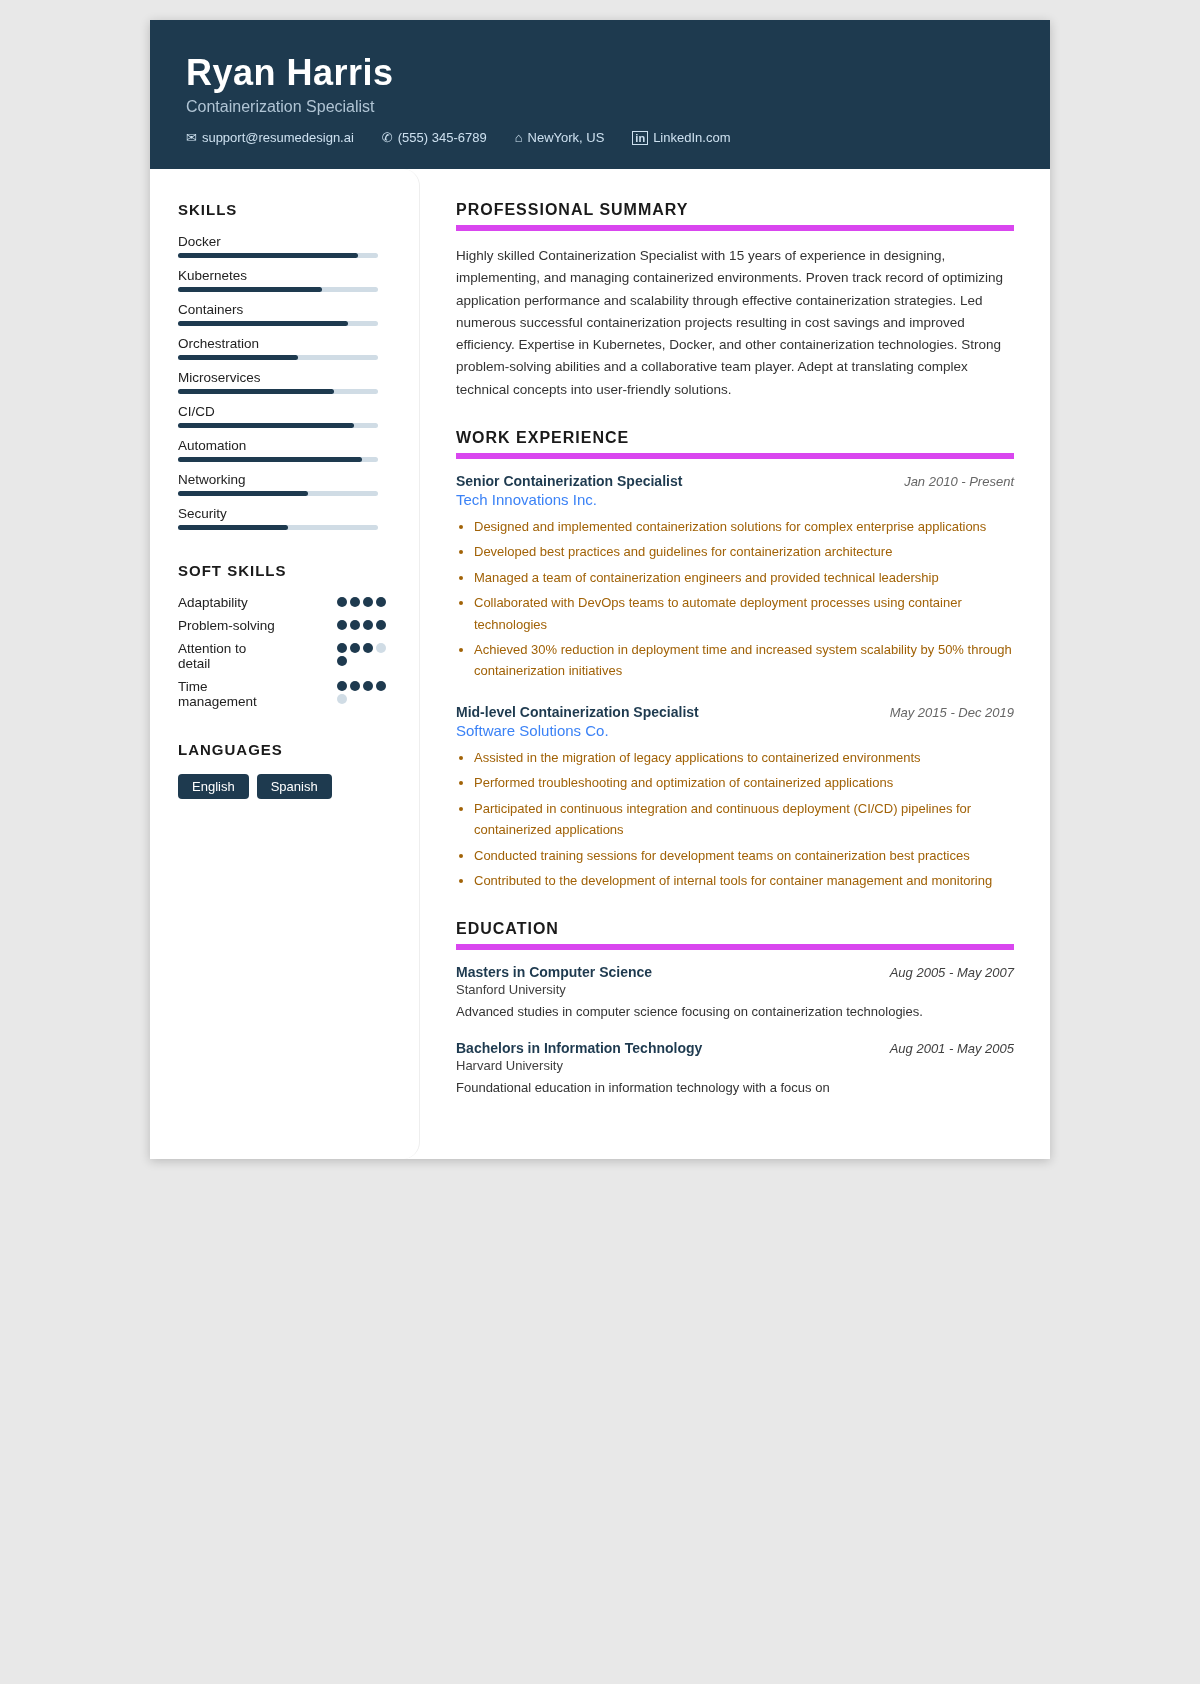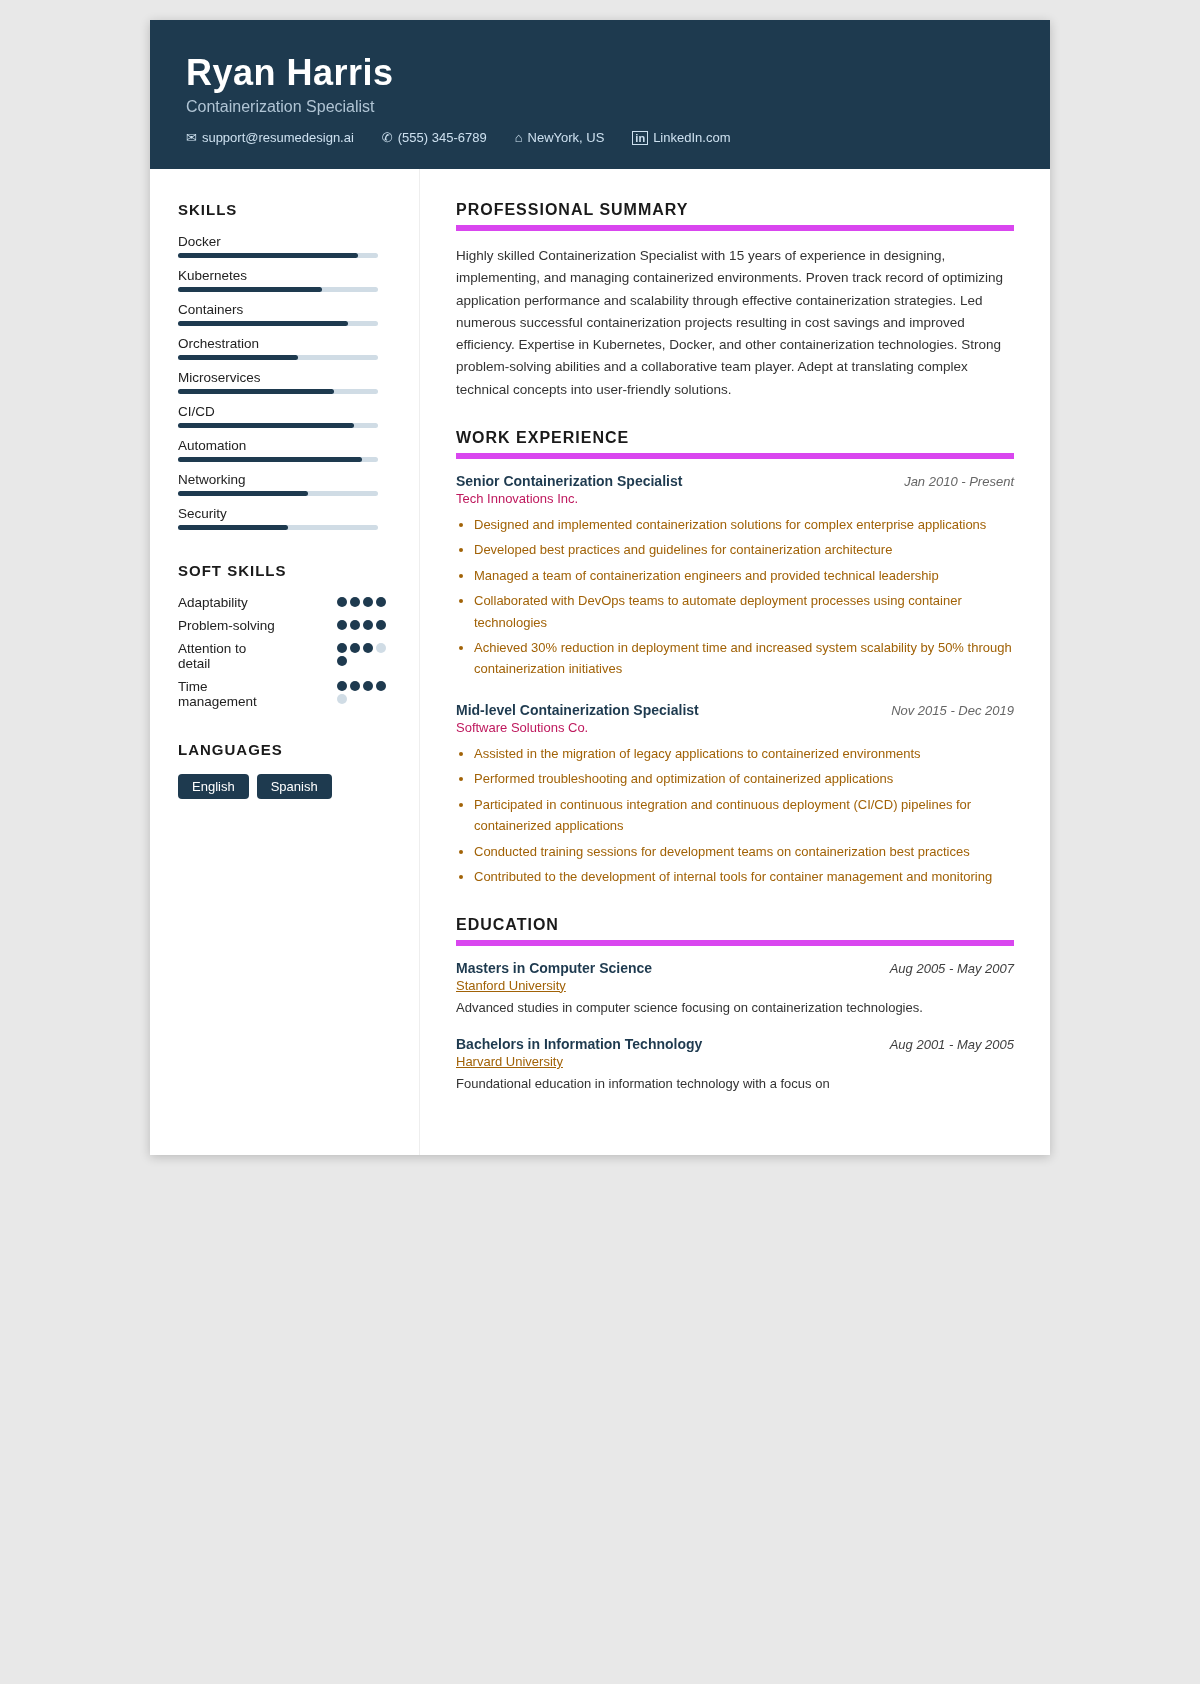--- a/index.html
+++ b/index.html
@@ -55,20 +55,21 @@
       min-height: 600px;
     }
 
     
     .sidebar {
       width: 270px;
       min-width: 270px;
       background: #fff;
       padding: 32px 33px 32px 28px;
       border-right: 1px solid #eee;
+      border-radius: 17px;
     }
     .section-title {
       font-size: 15px;
       font-weight: 800;
       letter-spacing: 1px;
       text-transform: uppercase;
       color: #1a1a1a;
       margin-bottom: 16px;
       margin-top: 0;
     }
@@ -169,22 +170,22 @@
       font-weight: 700;
       color: #1e3a4f;
     }
     .job-dates {
       font-size: 13px;
       color: #666;
       font-style: italic;
       white-space: nowrap;
     }
     .job-company {
-      font-size: 13px;
-      color: #be185d;
+      font-size: 15px;
+      color: #3b82f6;
       margin-bottom: 8px;
     }
     .job-bullets {
       padding-left: 18px;
       font-size: 13px;
       color: #a16207;
       line-height: 1.65;
     }
     .job-bullets li { margin-bottom: 4px; }
 
@@ -202,23 +203,22 @@
       color: #1e3a4f;
     }
     .edu-dates {
       font-size: 13px;
       color: #404040;
       font-style: italic;
       white-space: nowrap;
     }
     .edu-school {
       font-size: 13px;
-      color: #a16207;
+      color: #404040;
       margin-bottom: 5px;
-      text-decoration: underline;
     }
     .edu-desc {
       font-size: 13px;
       color: #333;
       line-height: 1.6;
     }
   </style>
 </head>
 <body>
 
@@ -392,21 +392,21 @@
             <li>Developed best practices and guidelines for containerization architecture</li>
             <li>Managed a team of containerization engineers and provided technical leadership</li>
             <li>Collaborated with DevOps teams to automate deployment processes using container technologies</li>
             <li>Achieved 30% reduction in deployment time and increased system scalability by 50% through containerization initiatives</li>
           </ul>
         </div>
 
         <div class="job">
           <div class="job-header">
             <span class="job-title">Mid-level Containerization Specialist</span>
-            <span class="job-dates">Nov 2015 - Dec 2019</span>
+            <span class="job-dates">May 2015 - Dec 2019</span>
           </div>
           <div class="job-company">Software Solutions Co.</div>
           <ul class="job-bullets">
             <li>Assisted in the migration of legacy applications to containerized environments</li>
             <li>Performed troubleshooting and optimization of containerized applications</li>
             <li>Participated in continuous integration and continuous deployment (CI/CD) pipelines for containerized applications</li>
             <li>Conducted training sessions for development teams on containerization best practices</li>
             <li>Contributed to the development of internal tools for container management and monitoring</li>
           </ul>
         </div>

